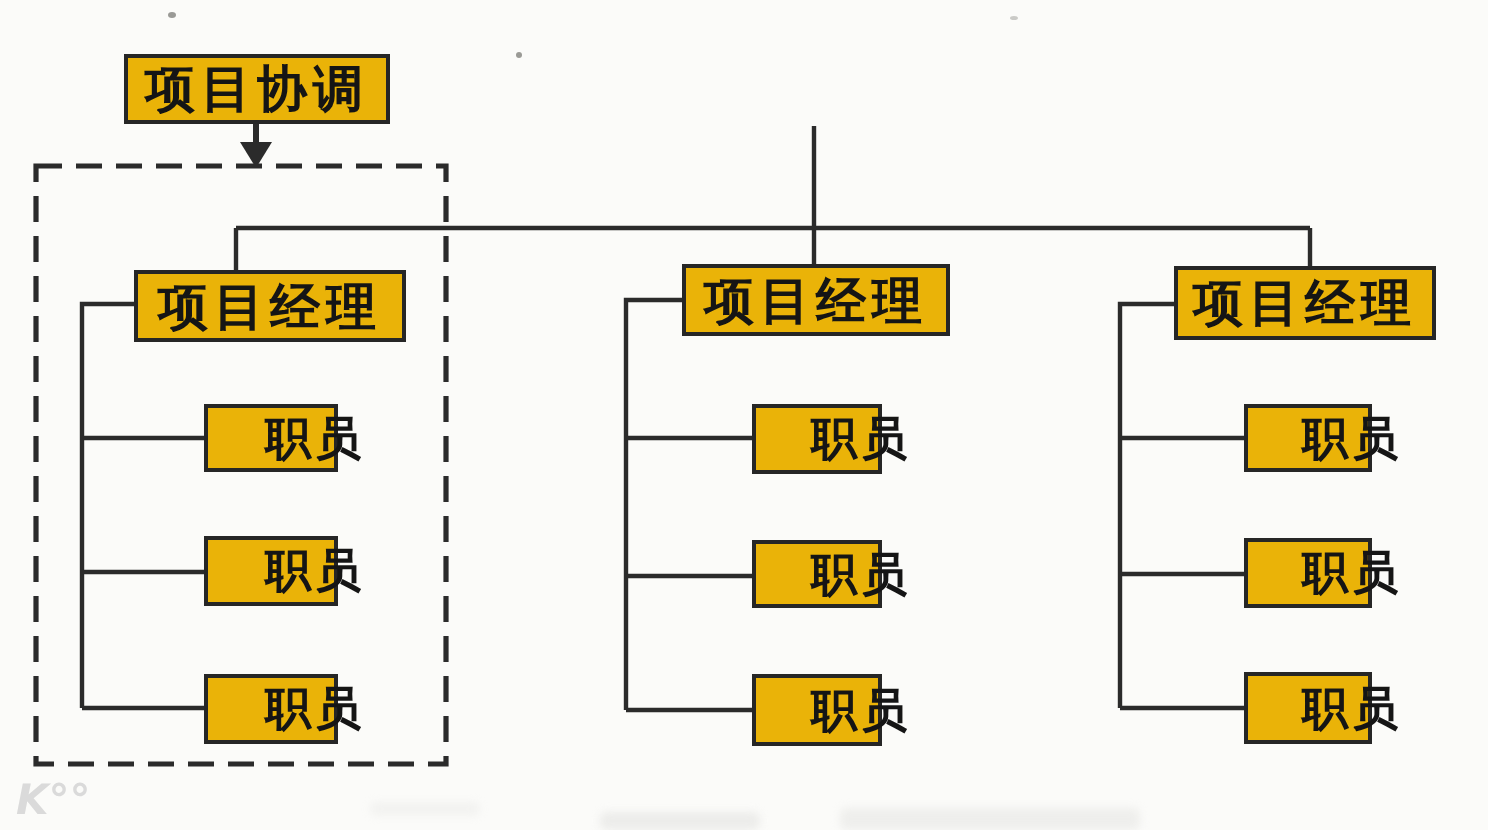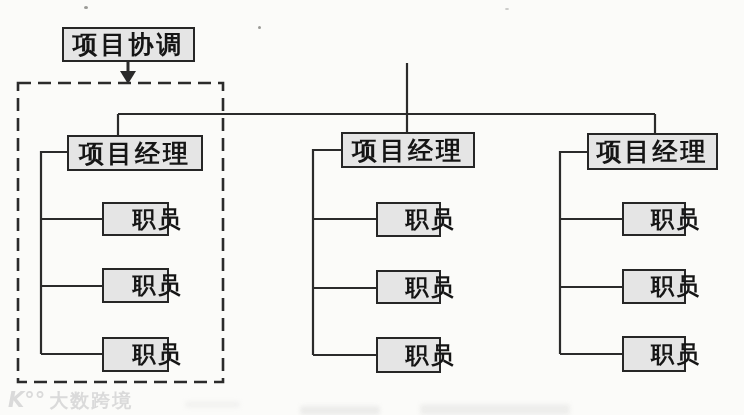--- a/index.html
+++ b/index.html
@@ -17,21 +17,21 @@
   }
   #wires {
     position: absolute;
     left: 0; top: 0;
     width: 744px; height: 415px;
   }
   .node {
     position: absolute;
     box-sizing: border-box;
     border: 2px solid #262626;
-    background: #e5e5e5;
+    background: #eab308;
     color: #151515;
     display: flex;
     align-items: center;
     justify-content: center;
     font-weight: 700;
     white-space: nowrap;
   }
   .hdr { font-size: 25px; letter-spacing: 3px; }
   .staff { font-size: 23px; letter-spacing: 2px; padding-left: 44px; }
 
@@ -136,20 +136,19 @@
   <div class="node staff s2a">职员</div>
   <div class="node staff s2b">职员</div>
   <div class="node staff s2c">职员</div>
 
   <div class="node staff s3a">职员</div>
   <div class="node staff s3b">职员</div>
   <div class="node staff s3c">职员</div>
 
   <div class="watermark">
     <span class="logo">K°°</span>
-    <span>大数跨境</span>
   </div>
 
   <div class="smudge" style="left:300px;top:406px;width:80px;height:9px;opacity:.7;"></div>
   <div class="smudge" style="left:420px;top:404px;width:150px;height:11px;opacity:.6;"></div>
   <div class="smudge" style="left:185px;top:401px;width:55px;height:7px;opacity:.4;"></div>
 
 </div>
 
 </body></html>

